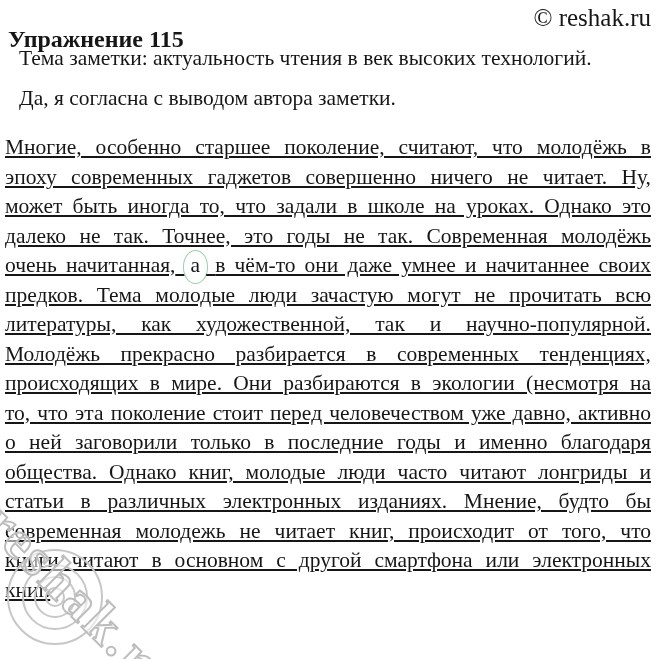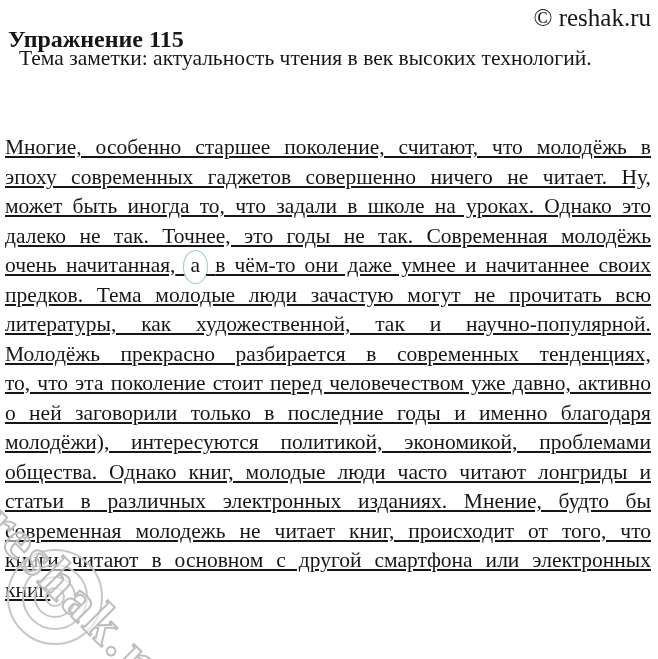--- a/index.html
+++ b/index.html
@@ -70,39 +70,40 @@
 </style>
 </head>
 <body>
 
 <div class="page">
 
   <div class="hdr-title">Упражнение 115</div>
   <div class="hdr-copy">© reshak.ru</div>
 
   <div class="intro-1">Тема заметки: актуальность чтения в век высоких технологий.</div>
+  <div class="intro-2">Да, я согласна с выводом автора заметки.</div>
 
   <div class="para">
     <div class="line just">Многие, особенно старшее поколение, считают, что молодёжь в</div>
     <div class="line just">эпоху современных гаджетов совершенно ничего не читает. Ну,</div>
     <div class="line just">может быть иногда то, что задали в школе на уроках. Однако это</div>
     <div class="line just">далеко не так. Точнее, это годы не так. Современная молодёжь</div>
 
     <div class="line just">
       <span>очень начитанная,</span>
       <span class="circled"><span>а</span></span>
       <span>в чём-то они даже умнее и начитаннее своих</span>
     </div>
 
     <div class="line just">предков. Тема молодые люди зачастую могут не прочитать всю</div>
     <div class="line just">литературы, как художественной, так и научно-популярной.</div>
     <div class="line just">Молодёжь прекрасно разбирается в современных тенденциях,</div>
+    <div class="line just">происходящих в мире. Они разбираются в экологии (несмотря на</div>
     <div class="line just">то, что эта поколение стоит перед человечеством уже давно, активно</div>
     <div class="line just">о ней заговорили только в последние годы и именно благодаря</div>
-    <div class="line just">молодёжи), интересуются политикой, экономикой, проблемами</div>
     <div class="line just">общества. Однако книг, молодые люди часто читают лонгриды и</div>
     <div class="line just">статьи в различных электронных изданиях. Мнение, будто бы</div>
     <div class="line just">современная молодежь не читает книг, происходит от того, что</div>
     <div class="line just">книги читают в основном с другой смартфона или электронных</div>
     <div class="line">книг.</div>
   </div>
 
   <div class="wm-ring r1"></div>
   <div class="wm-ring r2"></div>
   <div class="wm-ring r3"></div>

